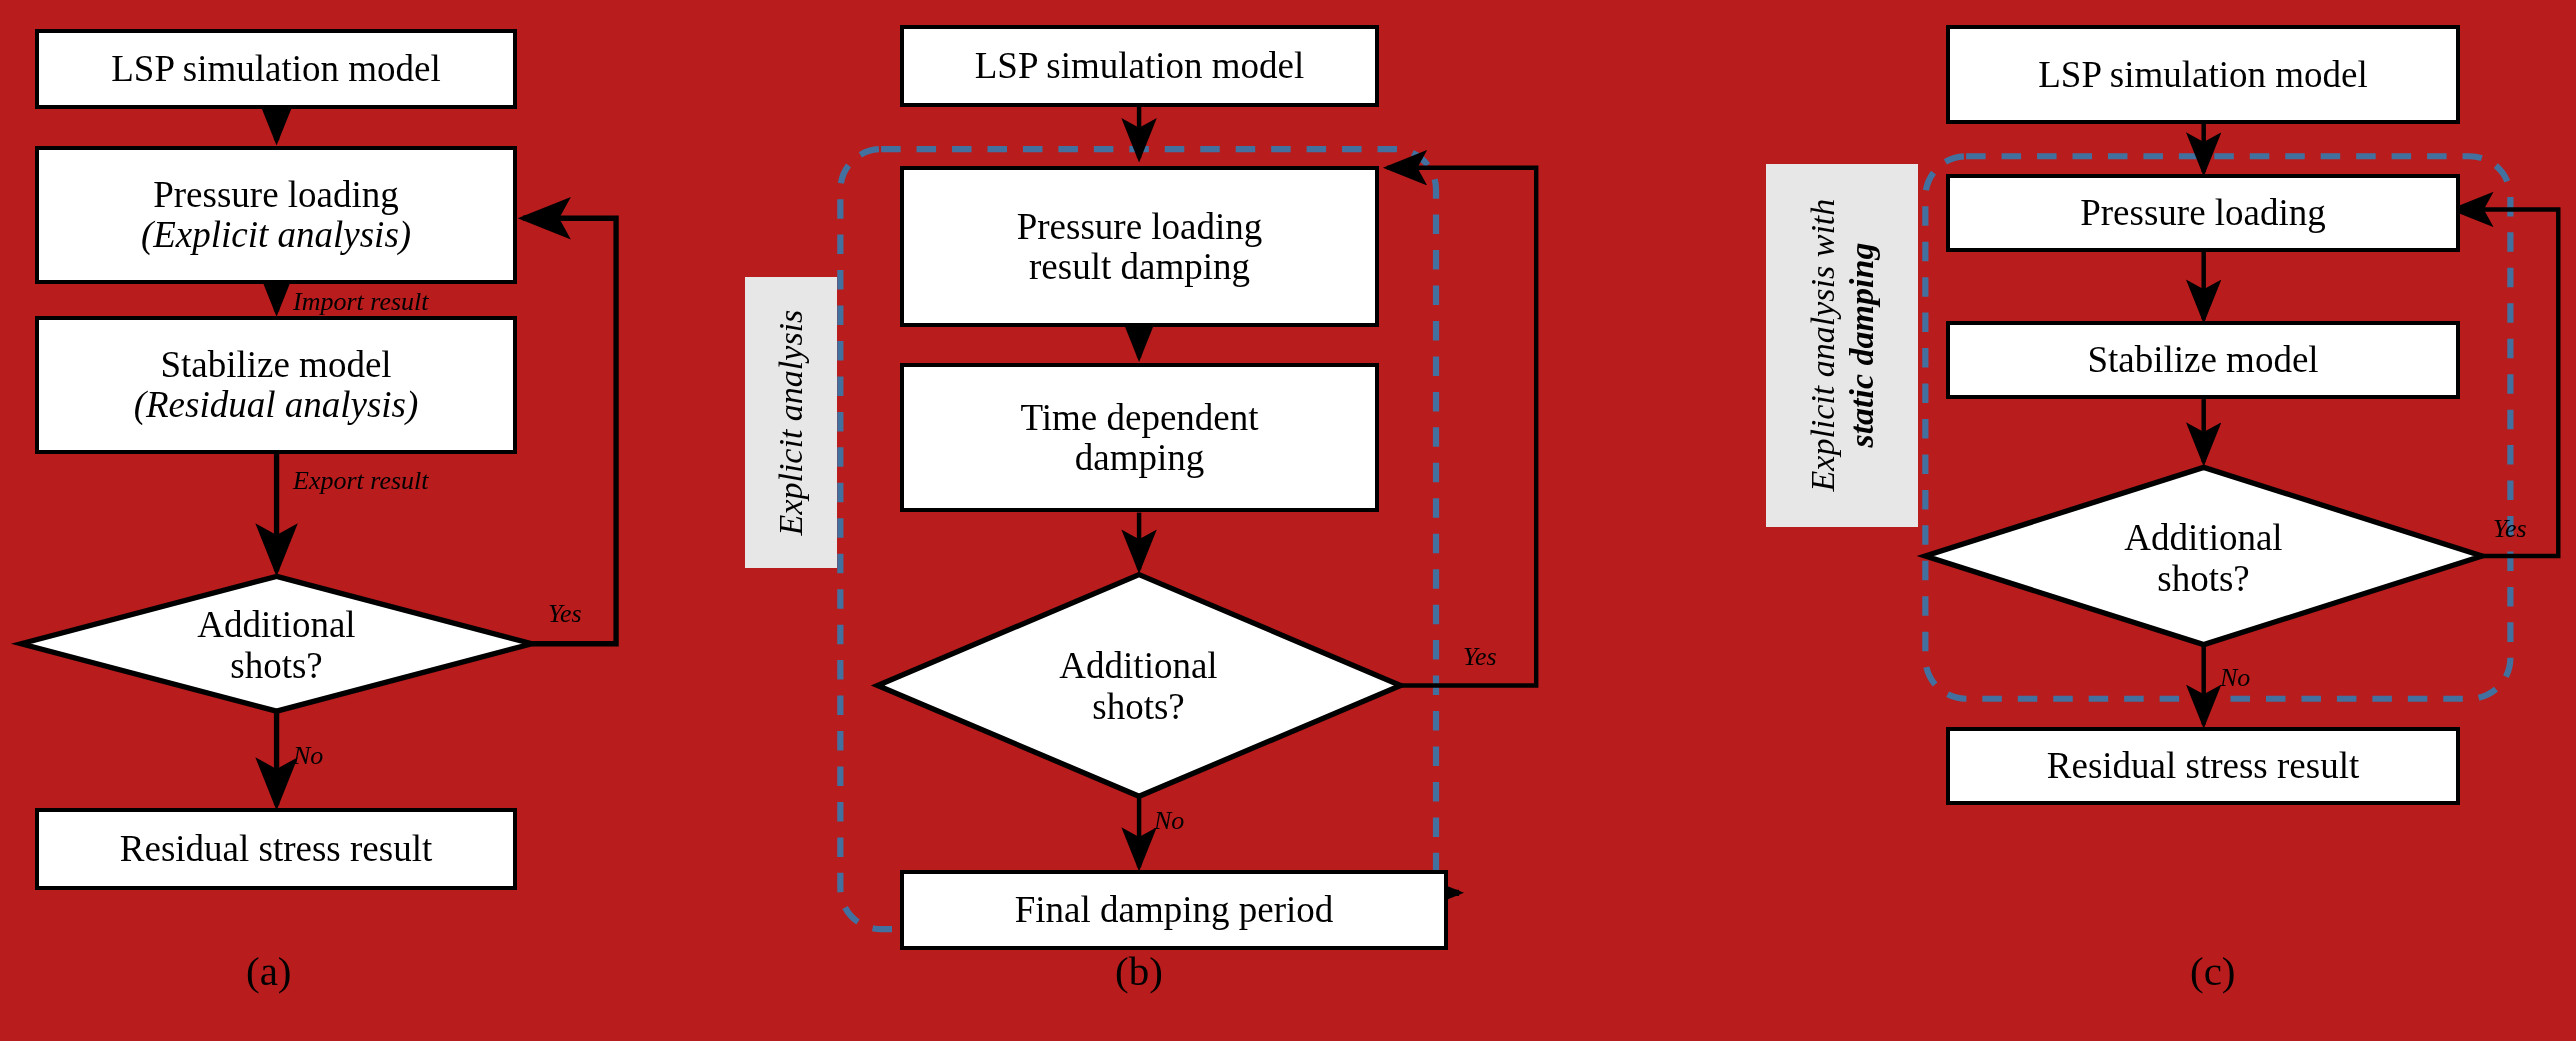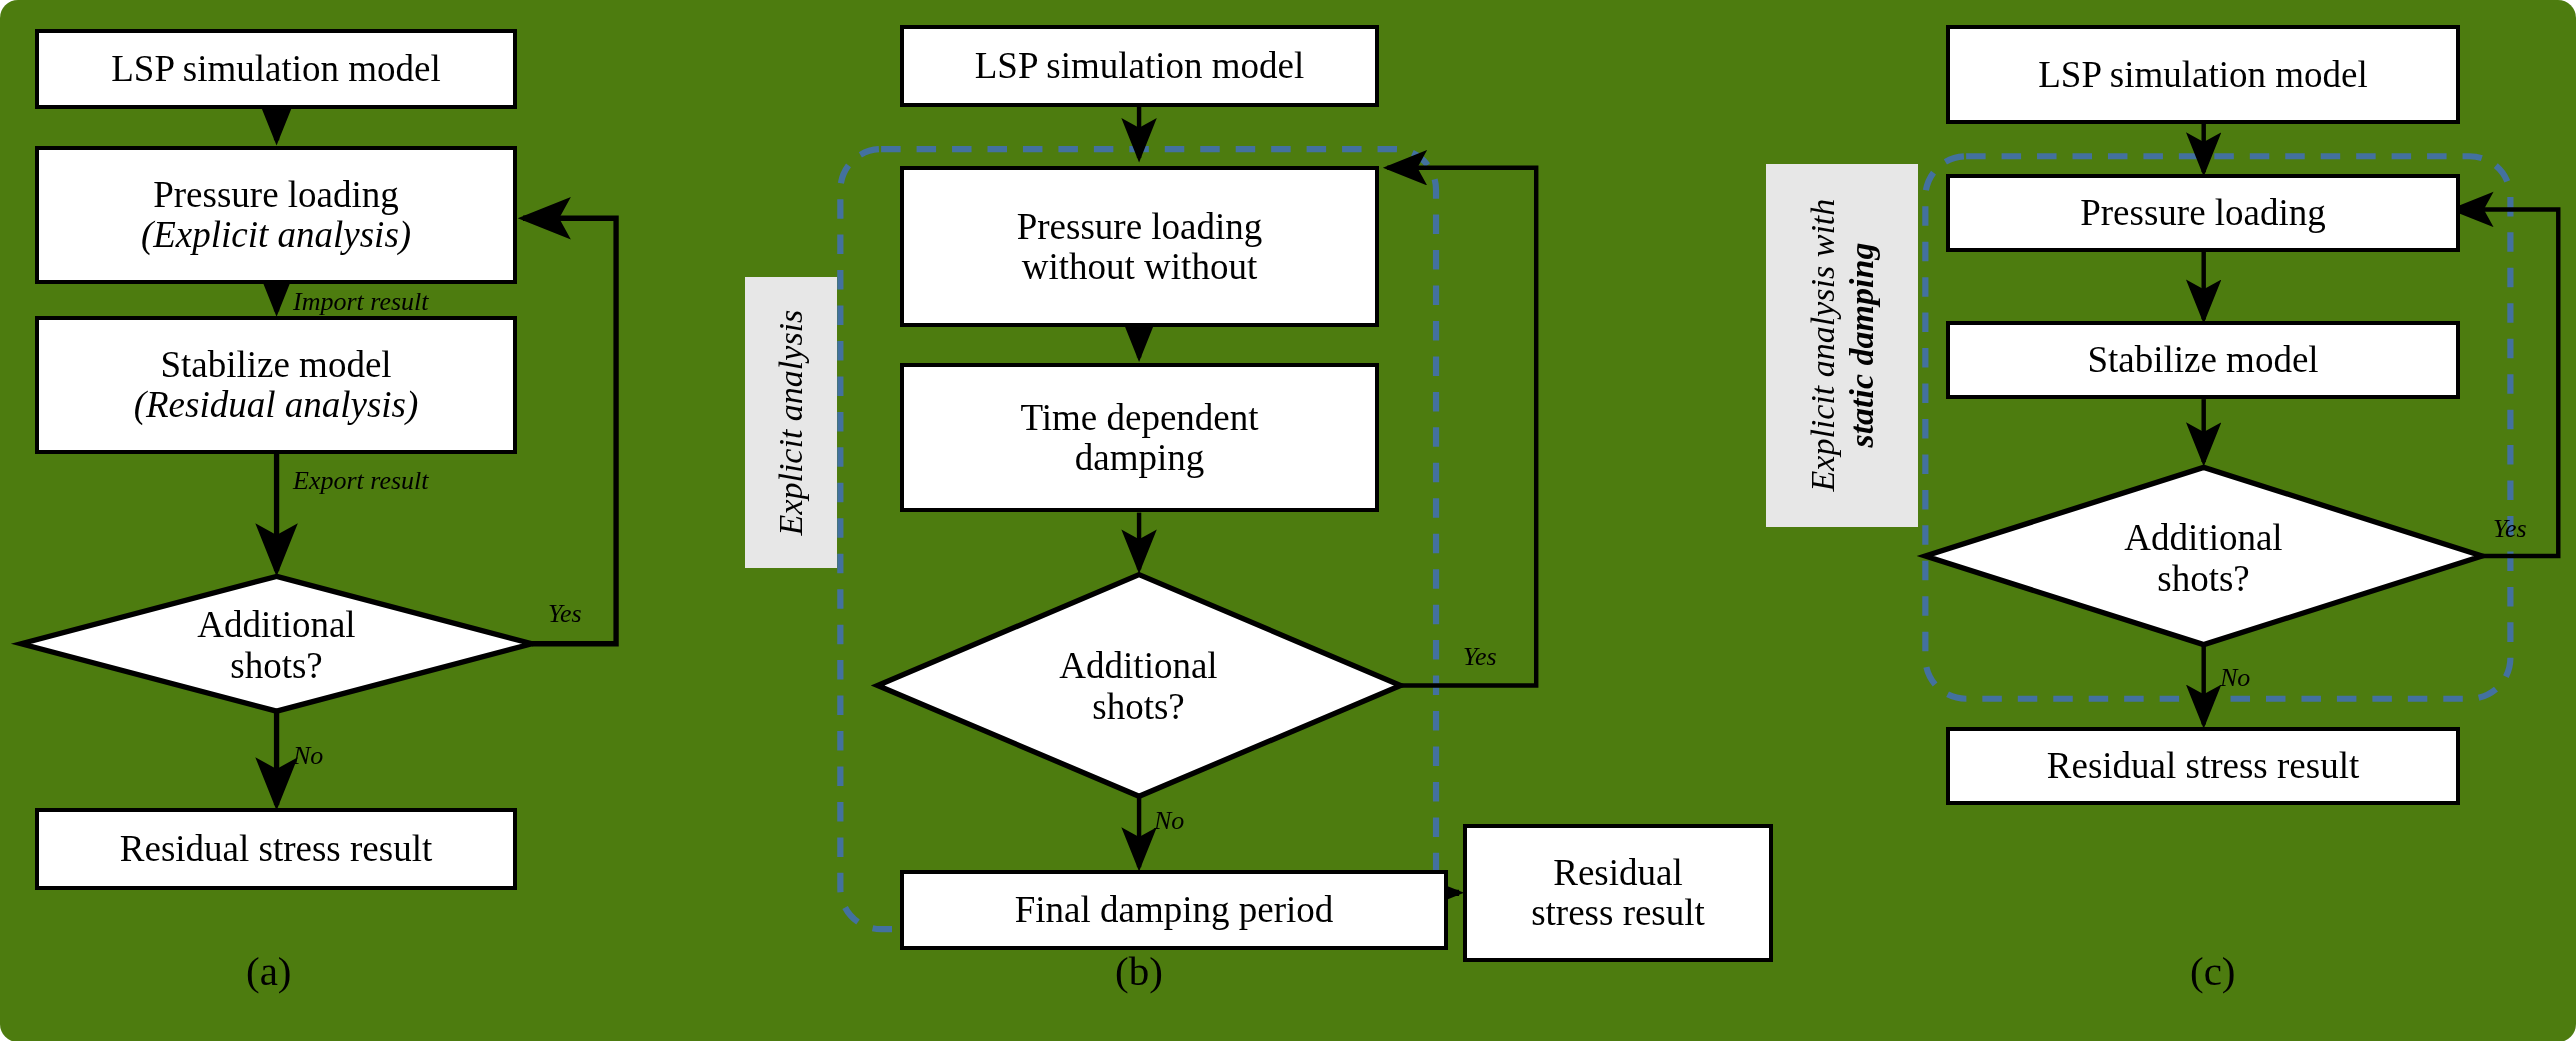--- a/index.html
+++ b/index.html
@@ -1,17 +1,17 @@
 <!DOCTYPE html>
 <html style="font-size:14px"><head>
 <meta charset="utf-8">
 <style>
   html,body{margin:0;padding:0;background:#ffffff;}
   body{width:2576px;height:1042px;overflow:hidden;font-family:"Liberation Serif",serif;}
-  #root{position:relative;width:2576px;height:1042px;background:#4d7c0f;border-radius:18px;}
+  #root{position:relative;width:2576px;height:1042px;background:#b91c1c;}
   svg.layer{position:absolute;left:0;top:0;width:2576px;height:1042px;}
   .nodebox{
     position:absolute;box-sizing:border-box;border:4.4px solid #000;background:#fff;
     display:flex;flex-direction:column;align-items:center;justify-content:center;
     text-align:center;line-height:1.08;color:#000;
   }
   .nodebox .ln{display:block;white-space:nowrap;}
   .ital{font-style:italic;}
   .diamond-label{
     position:absolute;display:flex;flex-direction:column;align-items:center;
@@ -132,41 +132,37 @@
   <div class="graylabel" style="left:745px;top:277px;width:92px;height:291px;">
     <span class="vtext" style="font-size:34px;">Explicit analysis</span>
   </div>
 
   <div class="nodebox" style="left:900px;top:25px;width:479px;height:82px;font-size:37px;">
     <span class="ln">LSP simulation model</span>
   </div>
 
   <div class="nodebox" style="left:900px;top:166px;width:479px;height:161px;font-size:37px;">
     <span class="ln">Pressure loading</span>
-    <span class="ln">without without</span>
+    <span class="ln">result damping</span>
   </div>
 
   <div class="nodebox" style="left:900px;top:363px;width:479px;height:149px;font-size:37px;">
     <span class="ln">Time dependent</span>
     <span class="ln">damping</span>
   </div>
 
   <div class="diamond-label" style="left:995px;top:640px;width:287px;height:92px;font-size:37px;">
     <span class="ln">Additional</span>
     <span class="ln">shots?</span>
   </div>
 
   <div class="nodebox" style="left:900px;top:870px;width:548px;height:80px;font-size:37px;">
     <span class="ln">Final damping period</span>
   </div>
 
-  <div class="nodebox" style="left:1463px;top:824px;width:310px;height:138px;font-size:37px;">
-    <span class="ln">Residual</span>
-    <span class="ln">stress result</span>
-  </div>
 
   <div class="edgelabel" style="left:1463px;top:644px;font-size:26px;">
     <span>Yes</span>
   </div>
   <div class="edgelabel" style="left:1154px;top:808px;font-size:26px;">
     <span>No</span>
   </div>
 
   <div class="caption" style="left:1115px;top:947px;font-size:41px;">
     <span>(b)</span>

